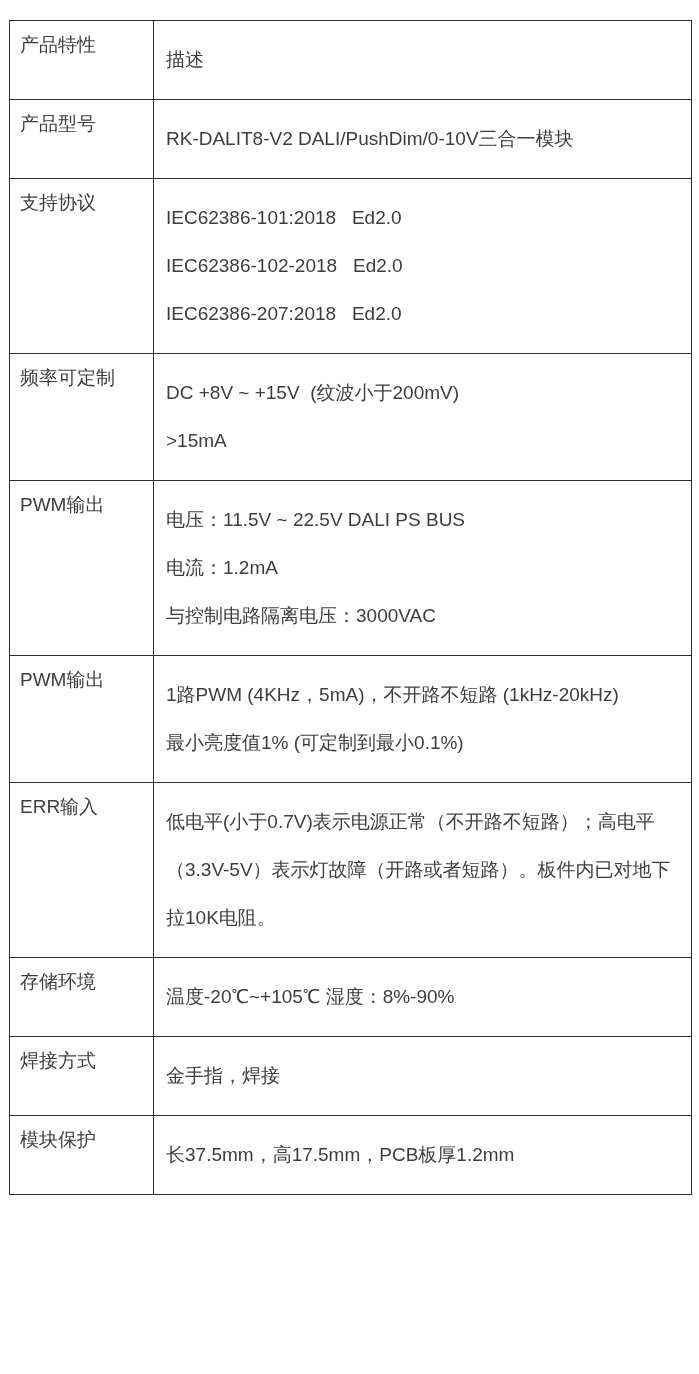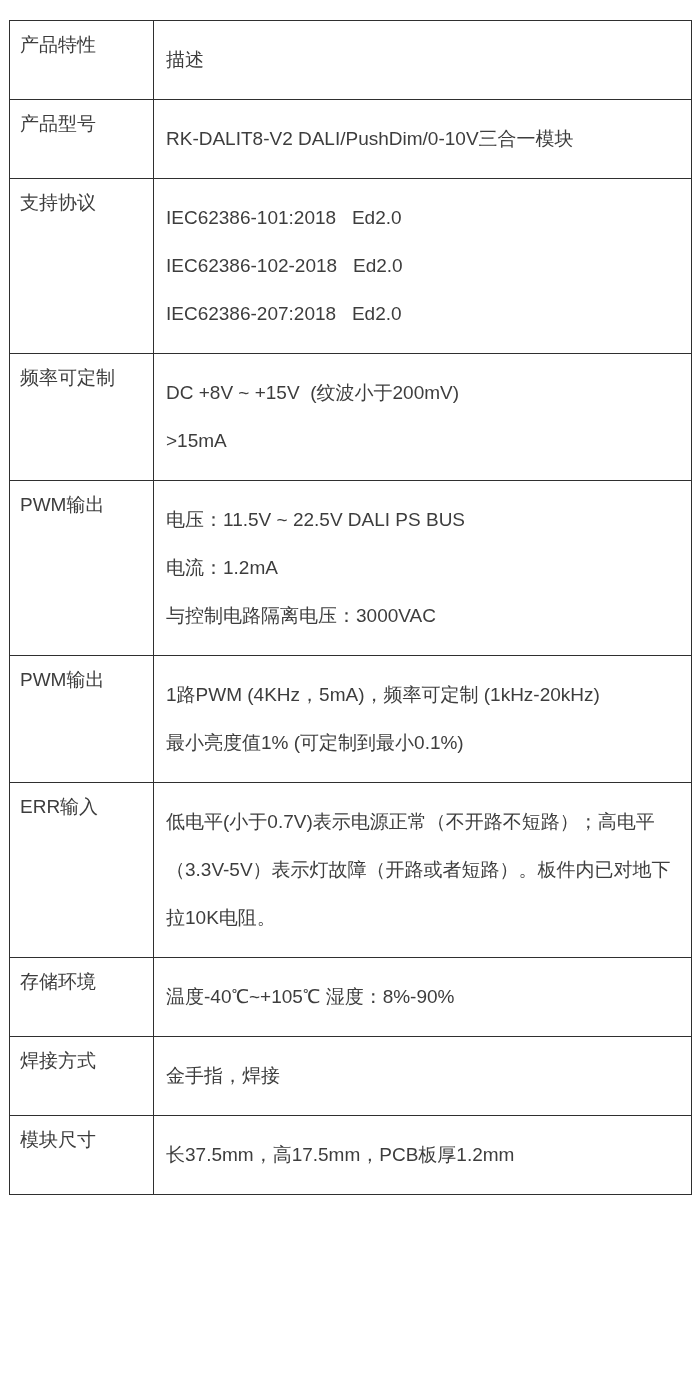--- a/index.html
+++ b/index.html
@@ -86,48 +86,48 @@
         <div class="line">电流：1.2mA</div>
         <div class="line">与控制电路隔离电压：3000VAC</div>
       </td>
     </tr>
 
 
 
     <tr>
       <td class="feature">PWM输出</td>
       <td class="desc">
-        <div class="line">1路PWM (4KHz，5mA)，频率可定制 (1kHz-20kHz)</div>
+        <div class="line">1路PWM (4KHz，5mA)，不开路不短路 (1kHz-20kHz)</div>
         <div class="line">最小亮度值1% (可定制到最小0.1%)</div>
       </td>
     </tr>
 
     <tr>
       <td class="feature">ERR输入</td>
       <td class="desc">
         <div class="line">低电平(小于0.7V)表示电源正常（不开路不短路）；高电平（3.3V-5V）表示灯故障（开路或者短路）。板件内已对地下拉10K电阻。</div>
       </td>
     </tr>
 
 
 
     <tr>
       <td class="feature">存储环境</td>
       <td class="desc">
-        <div class="line">温度-40℃~+105℃ 湿度：8%-90%</div>
+        <div class="line">温度-20℃~+105℃ 湿度：8%-90%</div>
       </td>
     </tr>
 
     <tr>
       <td class="feature">焊接方式</td>
       <td class="desc">
         <div class="line">金手指，焊接</div>
       </td>
     </tr>
 
     <tr>
-      <td class="feature">模块尺寸</td>
+      <td class="feature">模块保护</td>
       <td class="desc">
         <div class="line">长37.5mm，高17.5mm，PCB板厚1.2mm</div>
       </td>
     </tr>
   </tbody>
 </table>
 
 </body></html>

